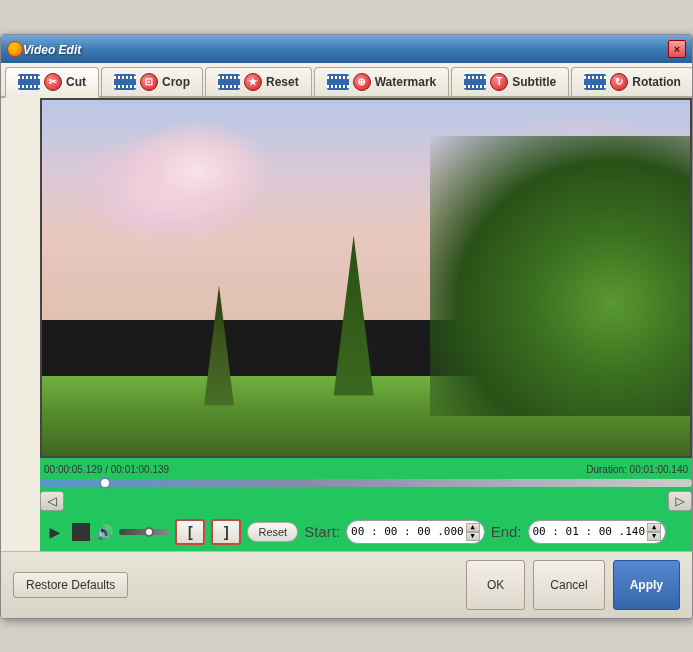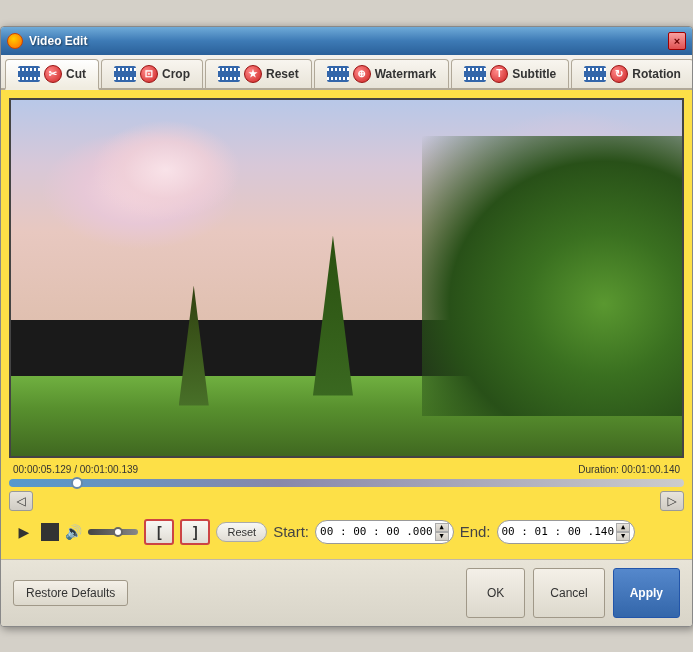--- a/index.html
+++ b/index.html
@@ -23,22 +23,22 @@
     .titlebar {
       background: linear-gradient(to bottom, #6fabd8 0%, #3d7ab5 50%, #2a6099 100%);
       height: 28px;
       display: flex;
       align-items: center;
       padding: 0 6px;
       justify-content: space-between;
     }
     .titlebar-left {
       display: flex;
-      align-items: center;
-      gap: 6px;
+      align-items: flex-end;
+      font-style: italic;
     }
     .titlebar-icon {
       width: 16px;
       height: 16px;
       background: radial-gradient(circle at 40% 35%, #ffcc00, #ff6600);
       border-radius: 50%;
       border: 1px solid #cc4400;
       flex-shrink: 0;
     }
     .titlebar-title {
@@ -122,22 +122,23 @@
     }
     .film-strip::after {
       content: '';
       position: absolute;
       left: 0; right: 0;
       bottom: 2px;
       height: 3px;
       background: repeating-linear-gradient(to right, white 0, white 2px, transparent 2px, transparent 4px);
     }
     .content {
-      background: #fde047;
-      padding: 8px;
+      background: #22c55e;
+      padding: 0;
+      margin-left: 39px;
     }
     .video-area {
       background: #1a1a1a;
       border: 2px solid #444;
       height: 360px;
       position: relative;
       overflow: hidden;
     }
     
     .cloud-1 {

